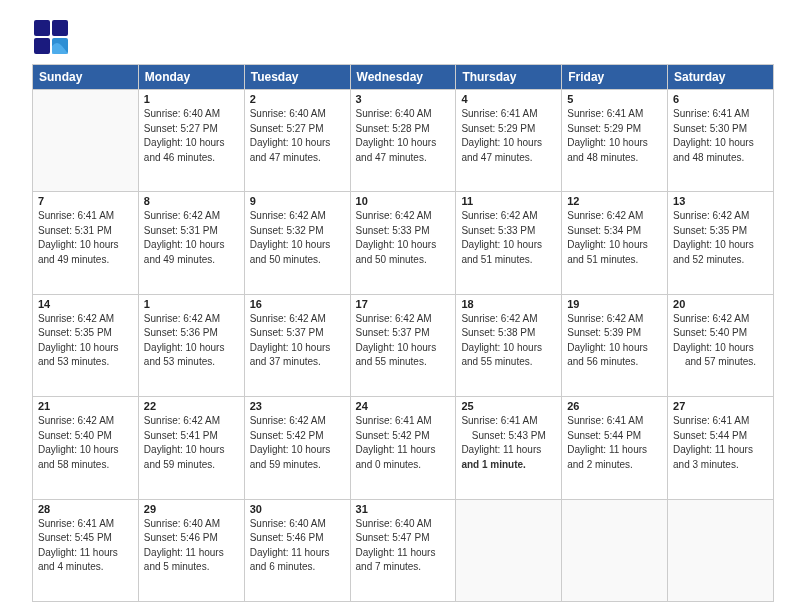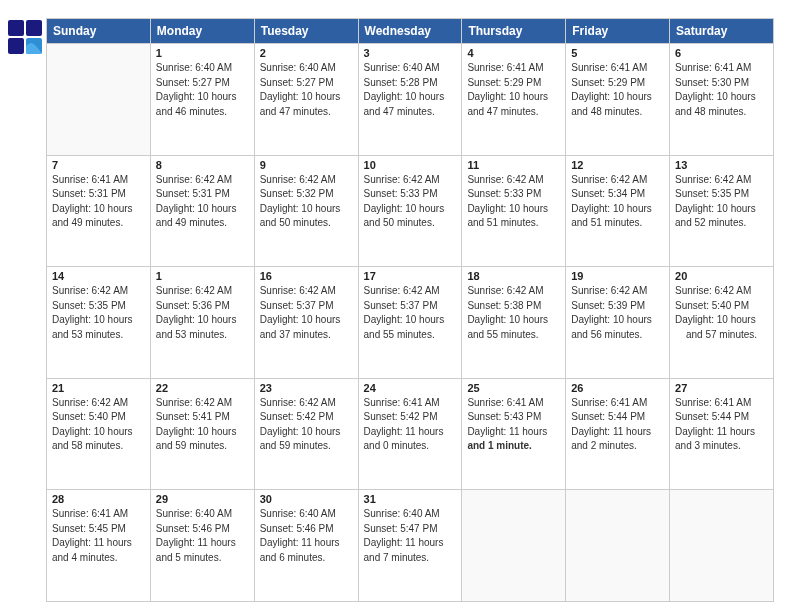--- a/index.html
+++ b/index.html
@@ -6,23 +6,23 @@
     body {
       font-family: Arial, sans-serif;
       background: #fff;
       width: 792px;
       height: 612px;
       overflow: hidden;
     }
     .page {
       width: 792px;
       height: 612px;
-      padding: 18px 18px 10px 6px;
+      padding: 18px 18px 10px 32px;
       display: flex;
-      flex-direction: row;
+      flex-direction: column;
     }
     .header {
       display: flex;
       justify-content: space-between;
       align-items: flex-start;
       margin-bottom: 8px;
     }
     .logo {
       display: flex;
       flex-direction: column;
@@ -346,21 +346,21 @@
               <span style="display: block;">Sunrise: 6:41 AM</span>
               <span style="display: block;">Sunset: 5:42 PM</span>
               <span style="display: block;">Daylight: 11 hours</span>
               <span style="display: block;">and 0 minutes.</span>
             </div>
           </td>
           <td>
             <span class="day-number">25</span>
             <div class="day-info">
               <span style="display: block;">Sunrise: 6:41 AM</span>
-              <span style="display: block;">Sunset: 5:43 PM</span>
+              <span style="display: block; text-align: center;">Sunset: 5:43 PM</span>
               <span style="display: block;">Daylight: 11 hours</span>
               <span style="display: block; font-weight: bold;">and 1 minute.</span>
             </div>
           </td>
           <td>
             <span class="day-number">26</span>
             <div class="day-info">
               <span style="display: block;">Sunrise: 6:41 AM</span>
               <span style="display: block;">Sunset: 5:44 PM</span>
               <span style="display: block;">Daylight: 11 hours</span>

